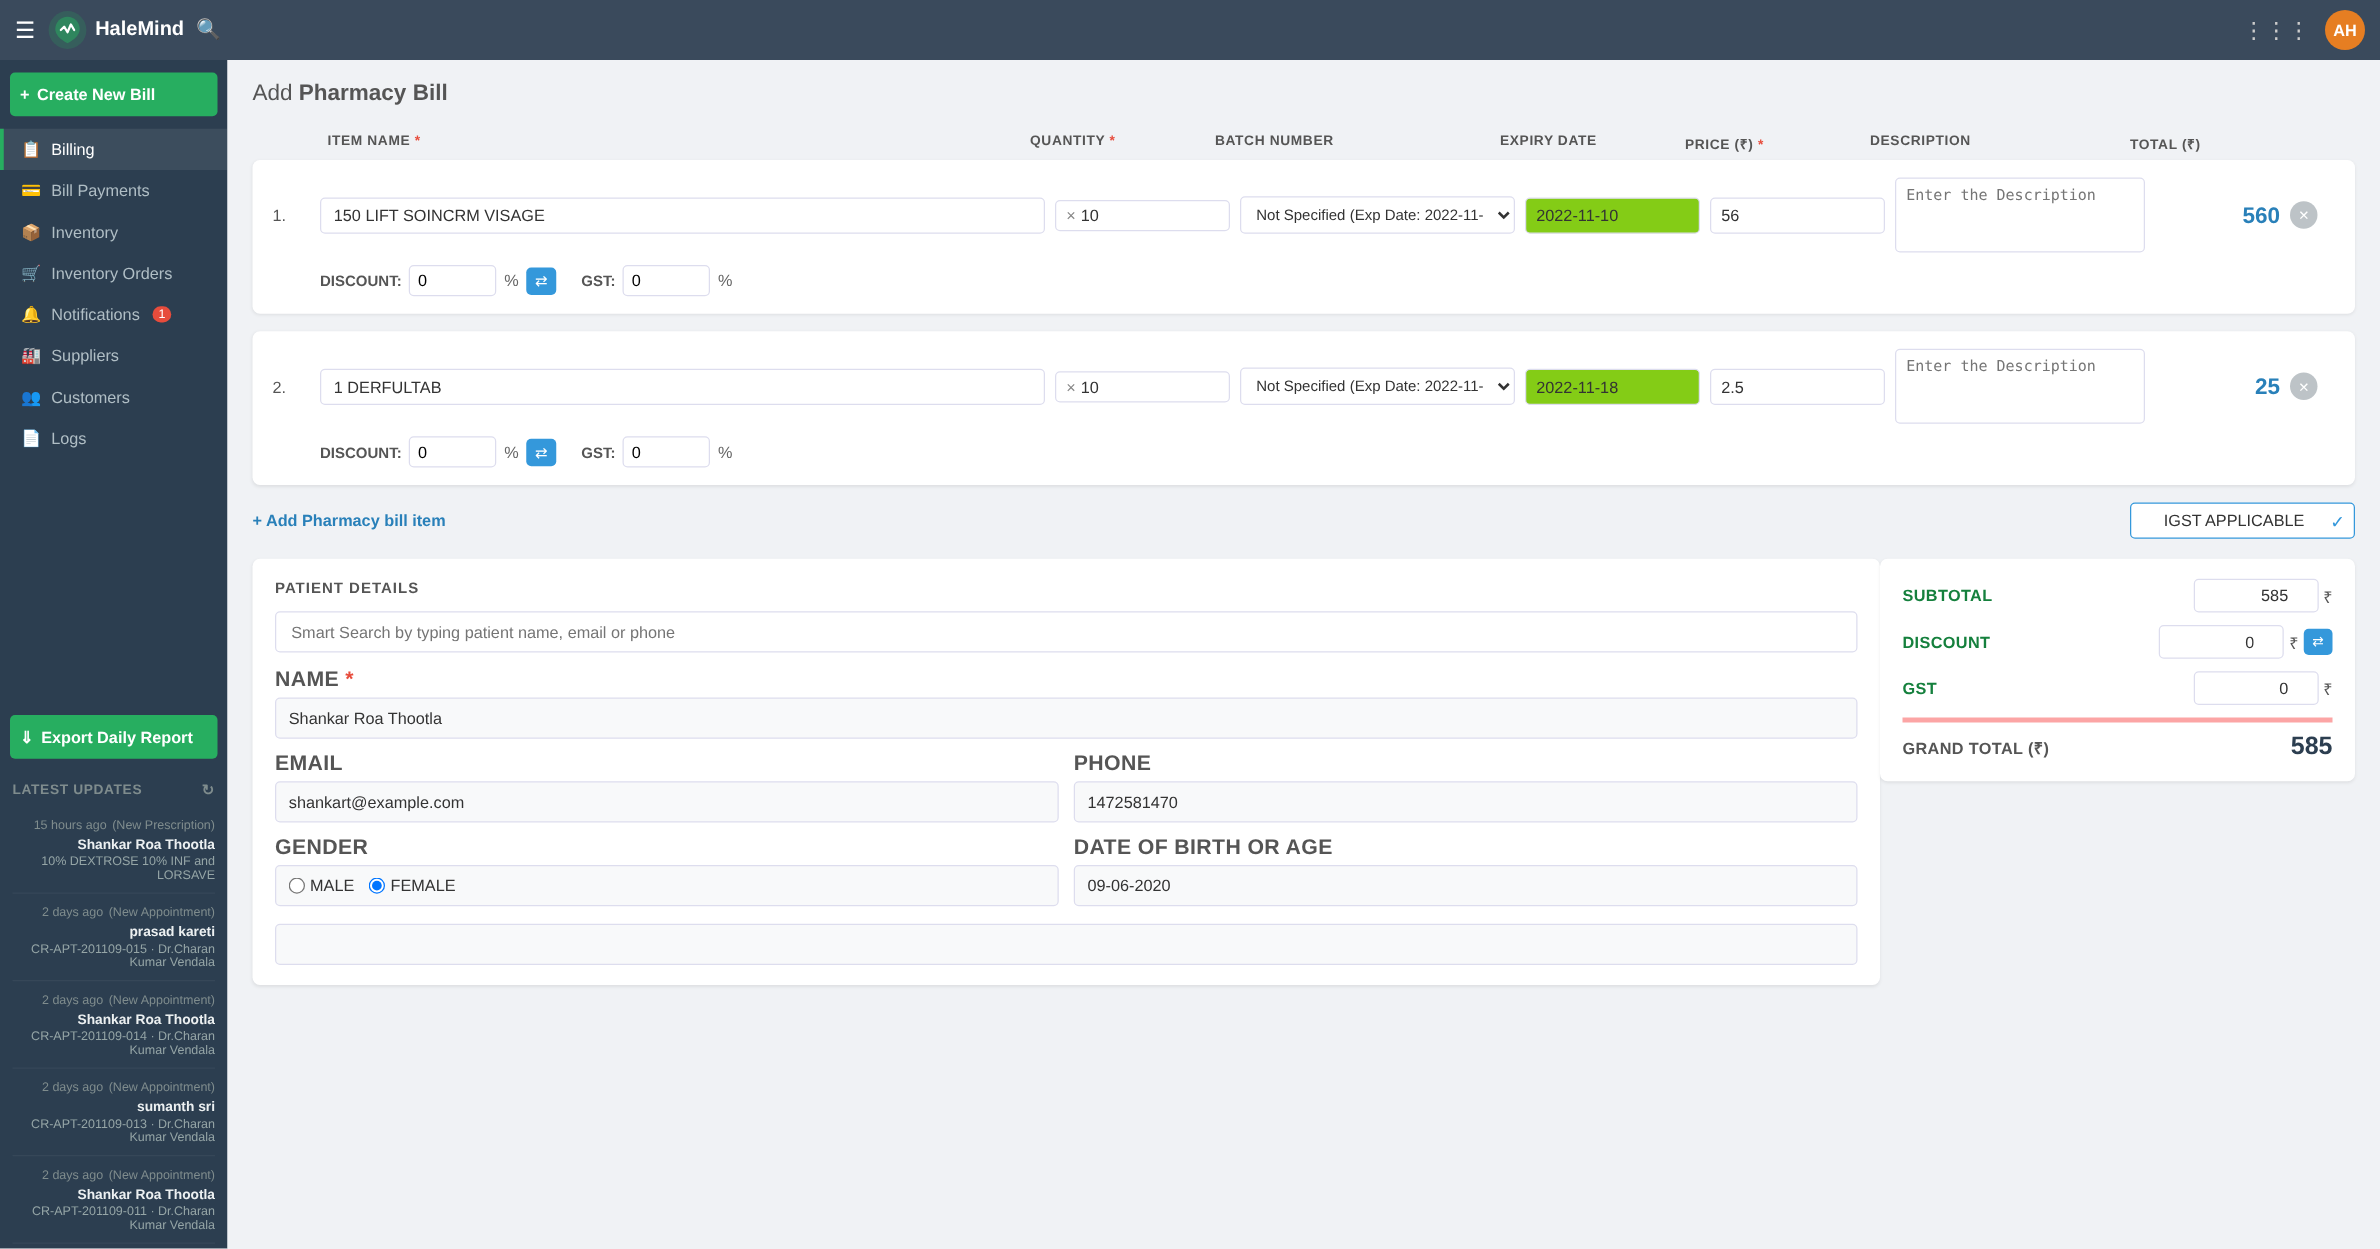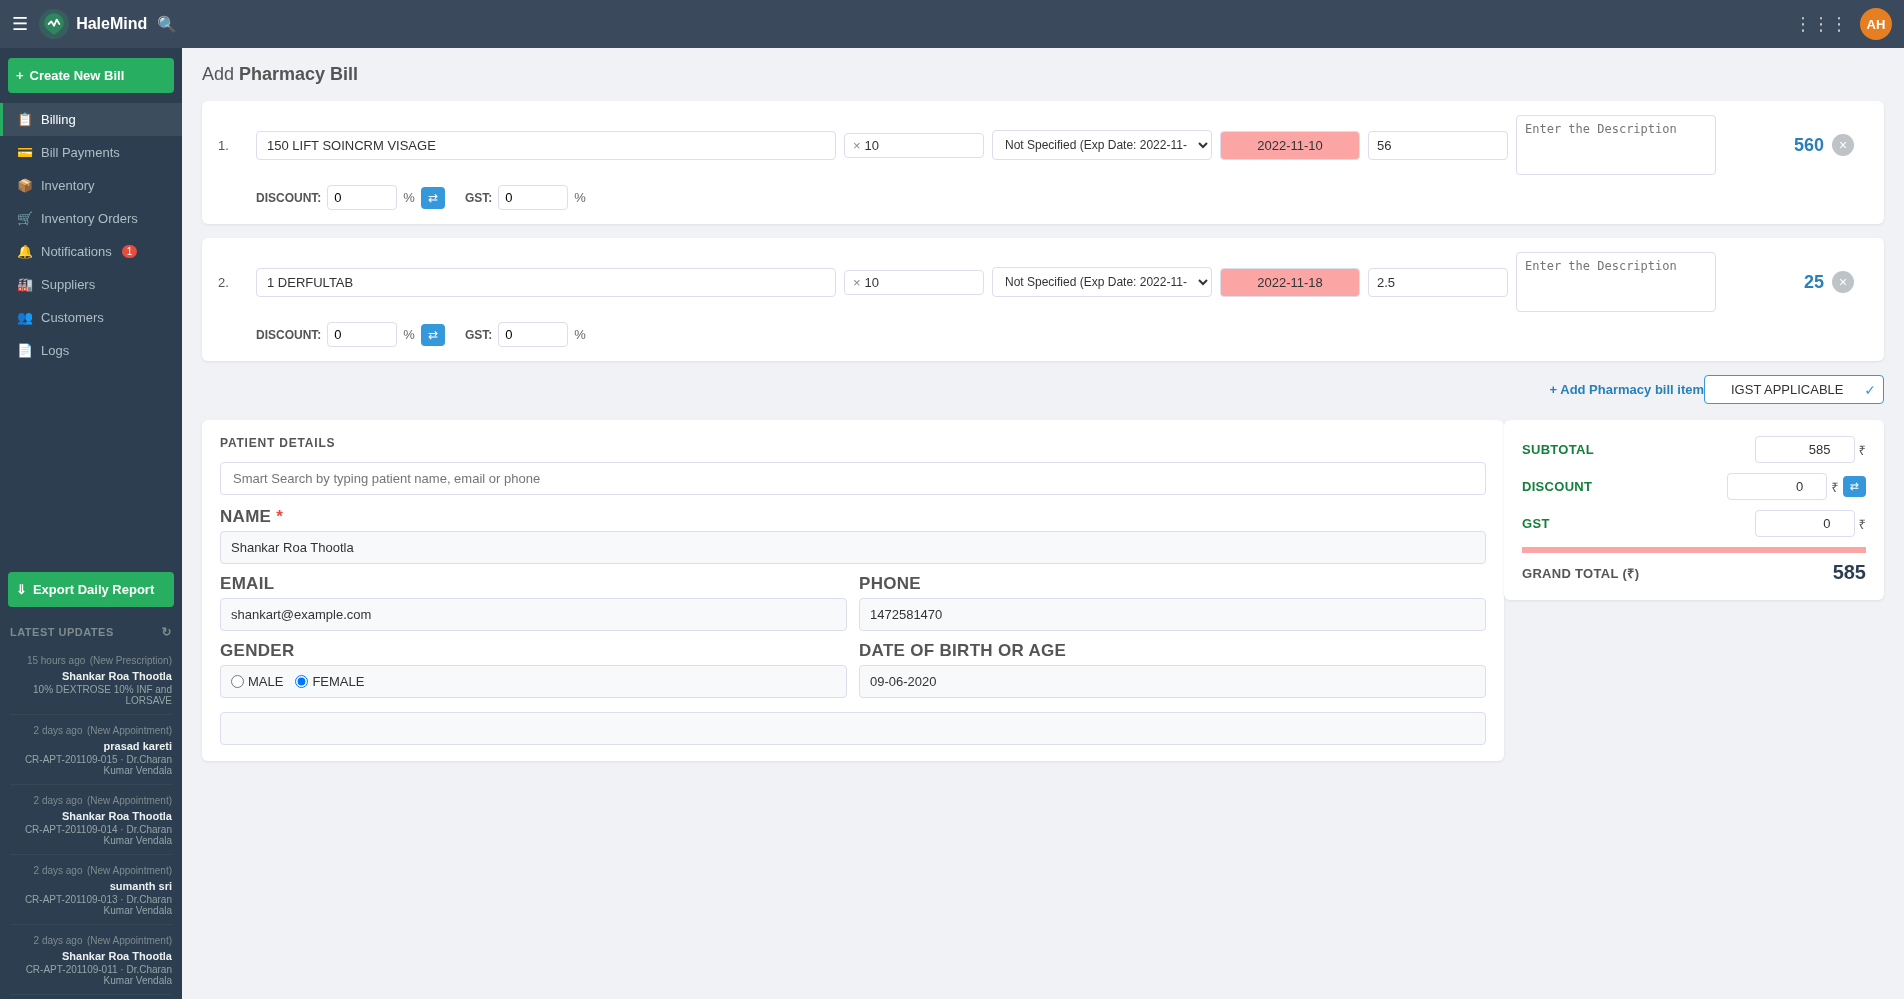--- a/index.html
+++ b/index.html
@@ -162,21 +162,21 @@
     }
     .qty-input-wrap { display: flex; align-items: center; gap: 4px; border: 1px solid #dde; border-radius: 4px; padding: 4px 8px; background: #fff; }
     .qty-prefix { color: #888; font-size: 13px; }
     .qty-val { border: none; outline: none; font-size: 13px; color: #333; width: 40px; }
     .batch-select {
       border: 1px solid #dde; border-radius: 4px; padding: 6px 8px;
       font-size: 12px; color: #333; background: #fff; width: 100%;
     }
     .expiry-input {
       border: 1px solid #dde; border-radius: 4px; padding: 6px 8px;
-      font-size: 13px; color: #333; background: #fca5a5; width: 100%; text-align: center;
+      font-size: 13px; color: #333; background: #84cc16; width: 100%;
     }
     .price-input {
       border: 1px solid #dde; border-radius: 4px; padding: 6px 8px;
       font-size: 13px; color: #333; background: #fff; width: 100%;
     }
     .desc-input {
       border: 1px solid #dde; border-radius: 4px; padding: 6px 8px;
       font-size: 12px; color: #aaa; background: #fff; width: 100%; height: 60px; resize: none;
     }
     .total-val { color: #2980b9; font-size: 18px; font-weight: 700; text-align: right; }
@@ -194,21 +194,21 @@
       font-size: 13px; width: 70px;
     }
     .dg-pct { color: #666; font-size: 13px; }
     .swap-btn {
       background: #3498db; border: none; border-radius: 4px;
       color: #fff; padding: 4px 7px; font-size: 12px; cursor: pointer;
     }
 
     
     .add-item-row {
-      display: flex; justify-content: flex-end; align-items: center;
+      display: flex; justify-content: space-between; align-items: center;
       margin-bottom: 16px;
     }
     .add-item-link {
       color: #2980b9; font-size: 13px; font-weight: 600; cursor: pointer;
       text-decoration: none; border: none; background: none;
     }
     .igst-select {
       border: 1px solid #3498db; border-radius: 4px; padding: 6px 30px 6px 26px;
       font-size: 13px; color: #333; background: #fff; min-width: 180px;
       appearance: none; cursor: pointer;
@@ -244,21 +244,21 @@
     }
     .summary-row { display: flex; align-items: center; justify-content: space-between; margin-bottom: 10px; }
     .summary-label { font-size: 13px; font-weight: 700; color: #15803d; text-transform: uppercase; letter-spacing: 0.3px; }
     .summary-input-wrap { display: flex; align-items: center; gap: 4px; }
     .summary-input {
       border: 1px solid #dde; border-radius: 4px; padding: 5px 8px;
       font-size: 13px; color: #333; text-align: right; width: 100px;
     }
     .rupee-sym { font-size: 13px; color: #555; }
     .swap-sm { background: #3498db; border: none; border-radius: 4px; color: #fff; padding: 4px 7px; font-size: 11px; cursor: pointer; }
-    .grand-total-row { display: flex; justify-content: space-between; align-items: center; margin-top: 8px; padding-top: 8px; border-top: 6px solid #fca5a5; }
+    .grand-total-row { display: flex; justify-content: space-between; align-items: center; margin-top: 8px; padding-top: 8px; border-top: 4px solid #fca5a5; }
     .grand-total-label { font-size: 13px; font-weight: 700; color: #555; text-transform: uppercase; letter-spacing: 0.3px; }
     .grand-total-val { font-size: 20px; font-weight: 700; color: #2c3e50; }
   </style>
 </head>
 <body>
 
 <div class="topbar">
   <div class="topbar-left">
     <span class="hamburger">☰</span>
     <div class="logo-area">
@@ -364,20 +364,31 @@
       </div>
     </div>
   </div>
 
   <div class="content">
     <div class="page-title">
       <span>Add</span>
       <span> <strong>Pharmacy Bill</strong></span>
     </div>
 
+    <div class="bill-table-header">
+      <div></div>
+      <div class="col-header">ITEM NAME <span class="required-star">*</span></div>
+      <div class="col-header">QUANTITY <span class="required-star">*</span></div>
+      <div class="col-header">BATCH NUMBER</div>
+      <div class="col-header">EXPIRY DATE</div>
+      <div class="col-header">PRICE (₹) <span class="required-star">*</span></div>
+      <div class="col-header">DESCRIPTION</div>
+      <div class="col-header">TOTAL (₹)</div>
+      <div></div>
+    </div>
 
     <div class="bill-item-card">
       <div class="bill-item-row1">
         <span class="item-number">1.</span>
         <input class="item-input" value="150 LIFT SOINCRM VISAGE" type="text" style="">
         <div class="qty-input-wrap">
           <span class="qty-prefix">×</span>
           <input class="qty-val" value="10" type="number" style="">
         </div>
         <select class="batch-select">

